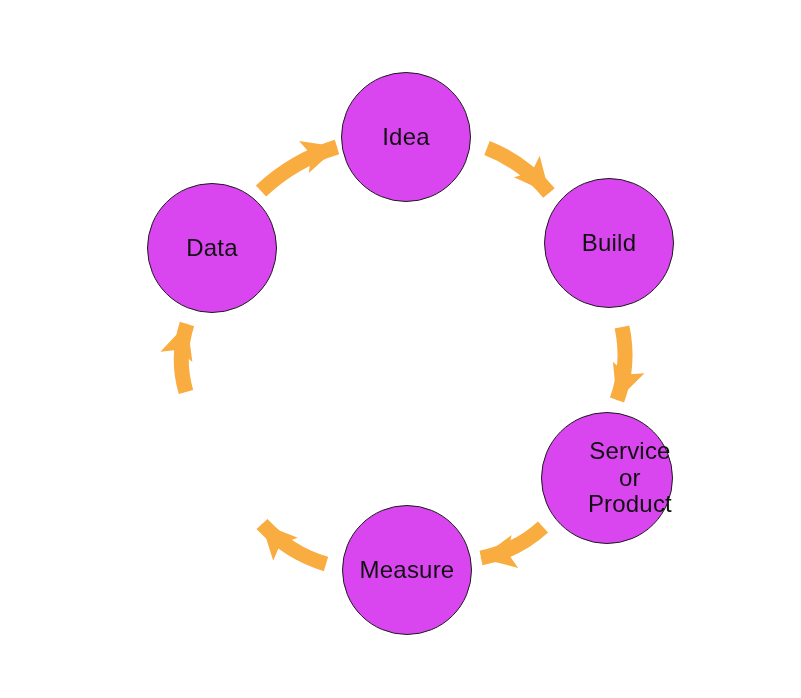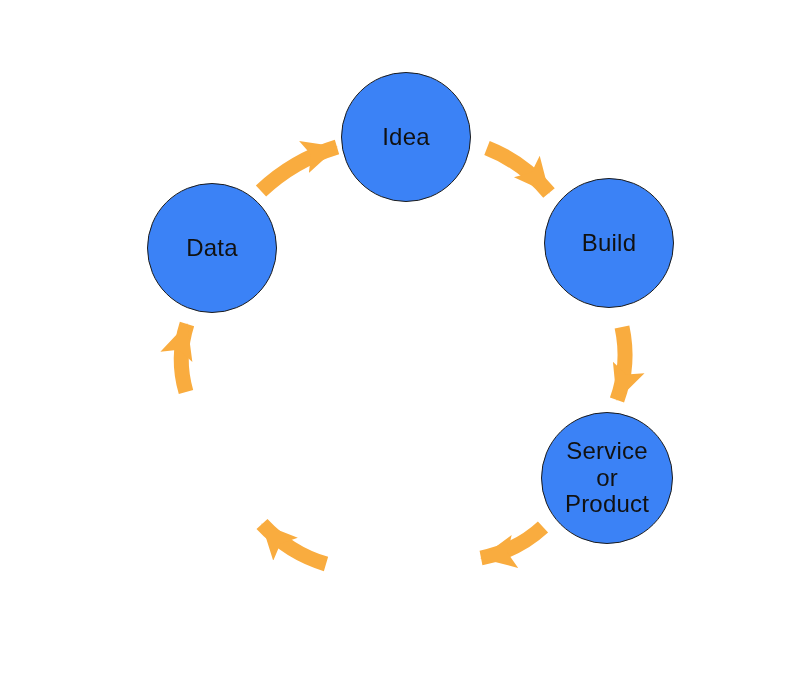--- a/index.html
+++ b/index.html
@@ -21,39 +21,39 @@
     top: 0;
     width: 801px;
     height: 698px;
     display: block;
   }
   .node {
     position: absolute;
     width: 130px;
     height: 130px;
     border-radius: 50%;
-    background: #3b82f6;
+    background: #d946ef;
     border: 1.6px solid #1C1C1C;
     box-sizing: border-box;
     display: flex;
     align-items: center;
     justify-content: center;
     text-align: center;
   }
   .node .label {
     color: #111111;
     font-size: 24px;
     font-weight: 500;
     line-height: 1.1;
     white-space: pre-line;
     letter-spacing: 0.2px;
   }
   .node-idea    { left: 341px; top:  72px; }
   .node-build   { left: 544px; top: 178px; }
-  .node-service { left: 541px; top: 412px; width: 132px; height: 132px; }
+  .node-service { left: 541px; top: 412px; width: 132px; height: 132px; justify-content: flex-end; }
   .node-measure { left: 342px; top: 505px; }
   .node-data    { left: 144px; top: 409px; }
   .node-learn   { left: 147px; top: 183px; }
 </style>
 </head>
 <body>
 
 <div class="canvas">
 
   <svg class="arrows" viewBox="0 0 801 698" xmlns="http://www.w3.org/2000/svg">
@@ -83,19 +83,22 @@
   <div class="node node-build">
     <span class="label">Build</span>
   </div>
 
   <div class="node node-service">
     <span class="label">Service
 or
 Product</span>
   </div>
 
+  <div class="node node-measure">
+    <span class="label">Measure</span>
+  </div>
 
 
   <div class="node node-learn">
     <span class="label">Data</span>
   </div>
 
 </div>
 
 </body></html>

